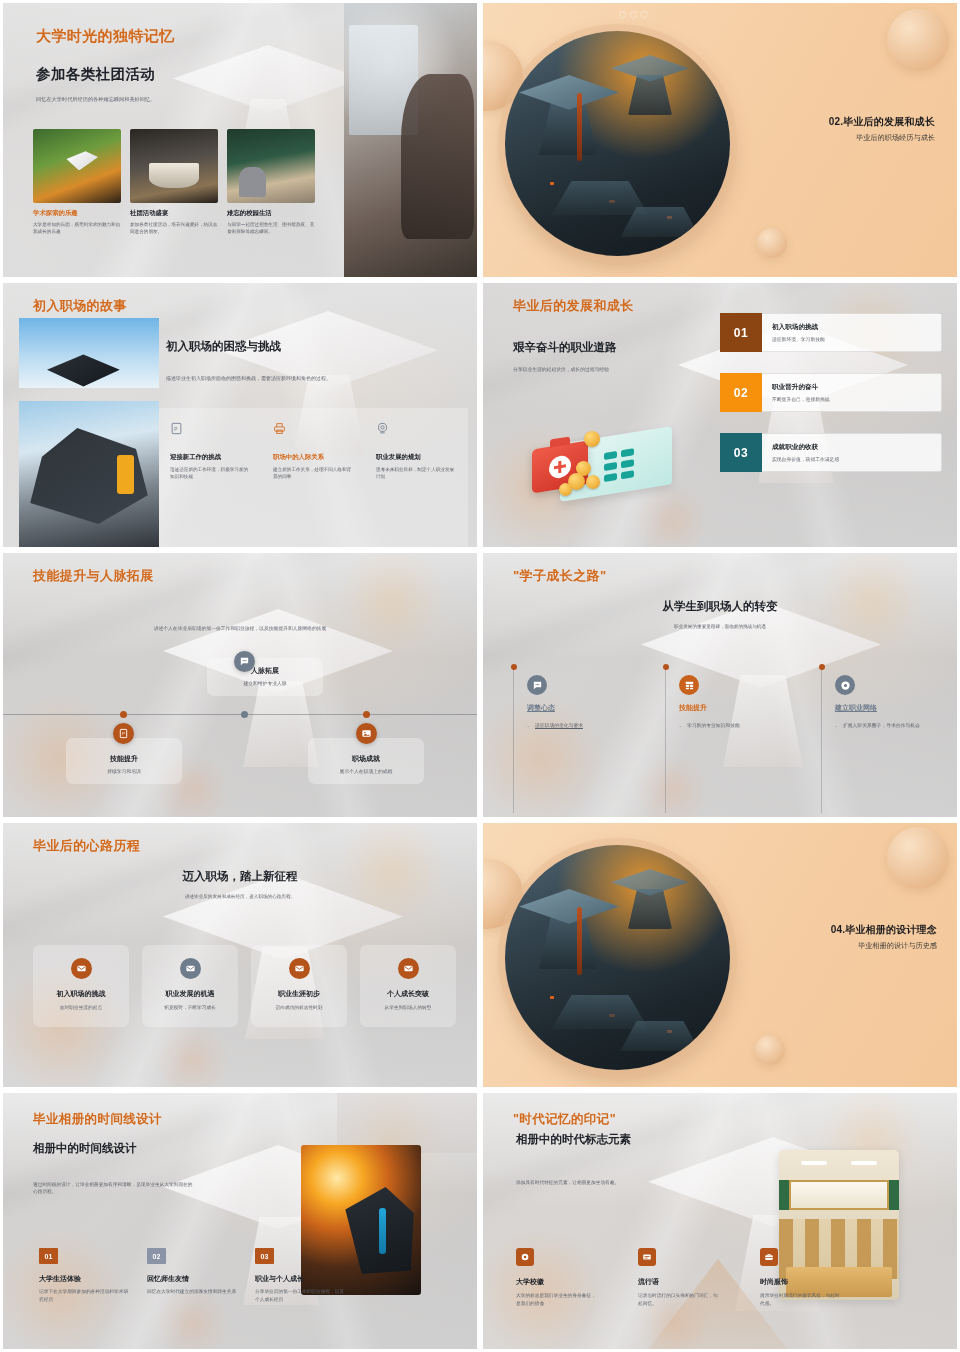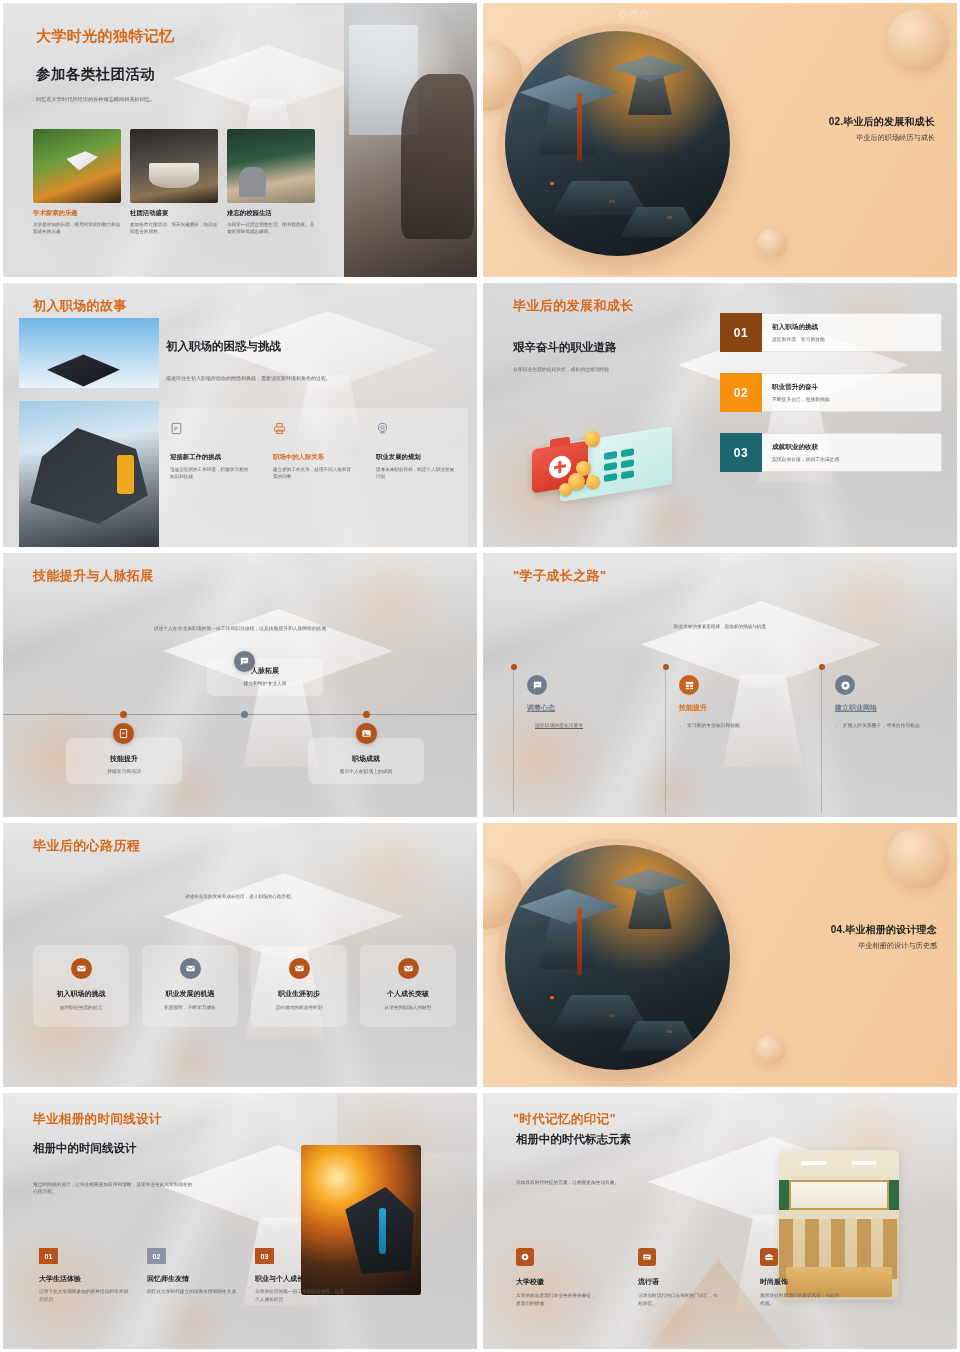--- a/index.html
+++ b/index.html
@@ -533,20 +533,21 @@
   <div class="slide s6">
     <div class="slide-inner">
       <div class="bg-grad-gray"></div>
       <div class="bg-veil" style="background:linear-gradient(180deg,rgba(246,246,246,.90),rgba(238,238,238,.80) 40%,rgba(234,234,234,.86));"></div>
       <div class="grain"></div>
       <div class="cap-shape" style="left:158px;top:48px;width:240px;height:155px;"></div>
       <div class="cap-stem" style="left:240px;top:122px;width:80px;height:92px;"></div>
       <div class="caps"></div>
 
       <div class="accent-title t1">"学子成长之路"</div>
+      <div class="h2 dark-title">从学生到职场人的转变</div>
       <div class="lead body-sm">职业发展的重要里程碑，面临新的挑战与机遇</div>
 
       <div class="vline" style="left:30px;"></div>
       <div class="vdot" style="left:28px;"></div>
       <div class="v-col" style="left:44px;top:122px;">
         <div class="ic" style="background:#6f7c8c;">
           <svg viewBox="0 0 24 24" width="11" height="11" fill="#fff">
               <path d="M4 4h16v12H9l-5 4z"></path>
               <circle cx="9" cy="10" r="1.2" fill="#6f7c8c"></circle>
               <circle cx="12" cy="10" r="1.2" fill="#6f7c8c"></circle>
@@ -591,20 +592,21 @@
   <div class="slide s7">
     <div class="slide-inner">
       <div class="bg-grad-gray"></div>
       <div class="bg-veil" style="background:linear-gradient(180deg,rgba(245,245,245,.90),rgba(237,237,237,.80) 45%,rgba(233,233,233,.88));"></div>
       <div class="grain"></div>
       <div class="cap-shape" style="left:160px;top:50px;width:240px;height:155px;"></div>
       <div class="cap-stem" style="left:242px;top:124px;width:80px;height:92px;"></div>
       <div class="caps"></div>
 
       <div class="accent-title t1">毕业后的心路历程</div>
+      <div class="h2 dark-title">迈入职场，踏上新征程</div>
       <div class="lead body-sm">讲述毕业后的发展和成长经历，进入职场的心路历程。</div>
 
       <div class="g4">
         <div class="g4-card">
           <div class="ic" style="background:#b4531a;">
             <svg viewBox="0 0 24 24" width="11" height="11" fill="#fff">
                 <rect x="3" y="6" width="18" height="12" rx="2"></rect>
                 <path d="M4 8l8 6 8-6" stroke="#b4531a" stroke-width="2" fill="none"></path>
               </svg>
           </div>

